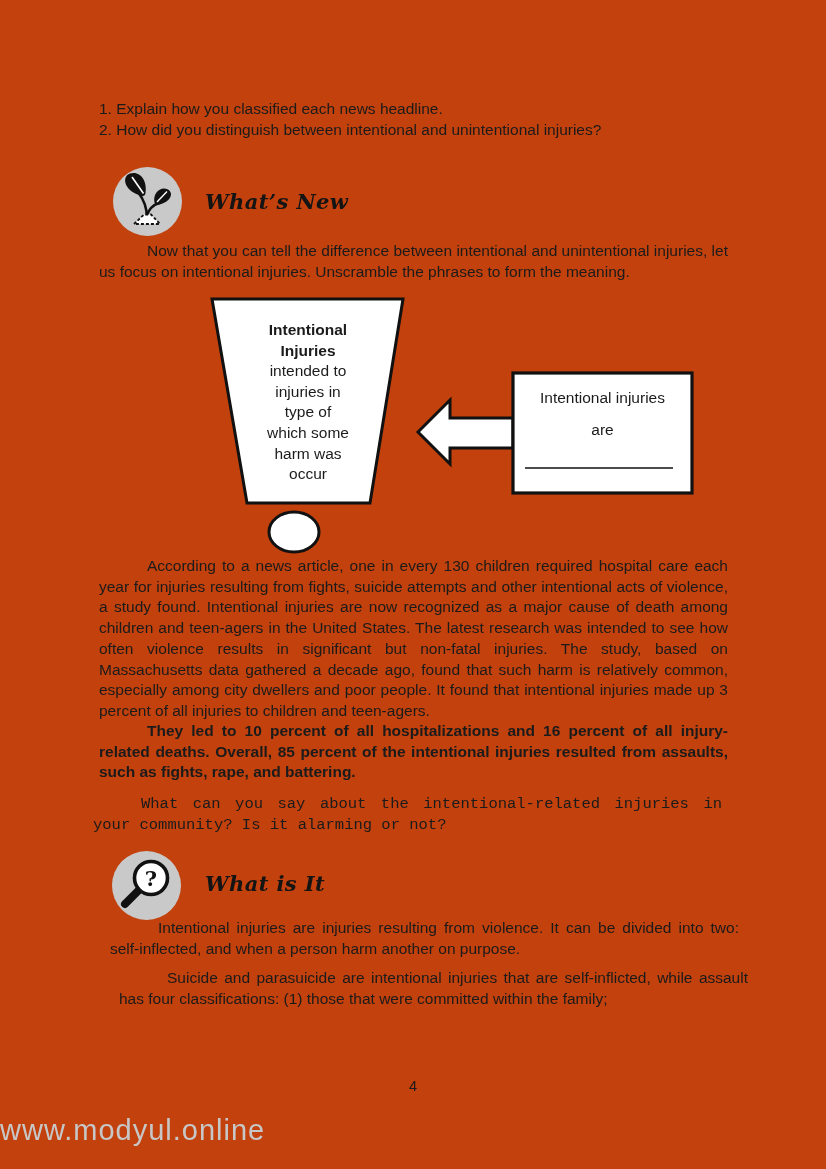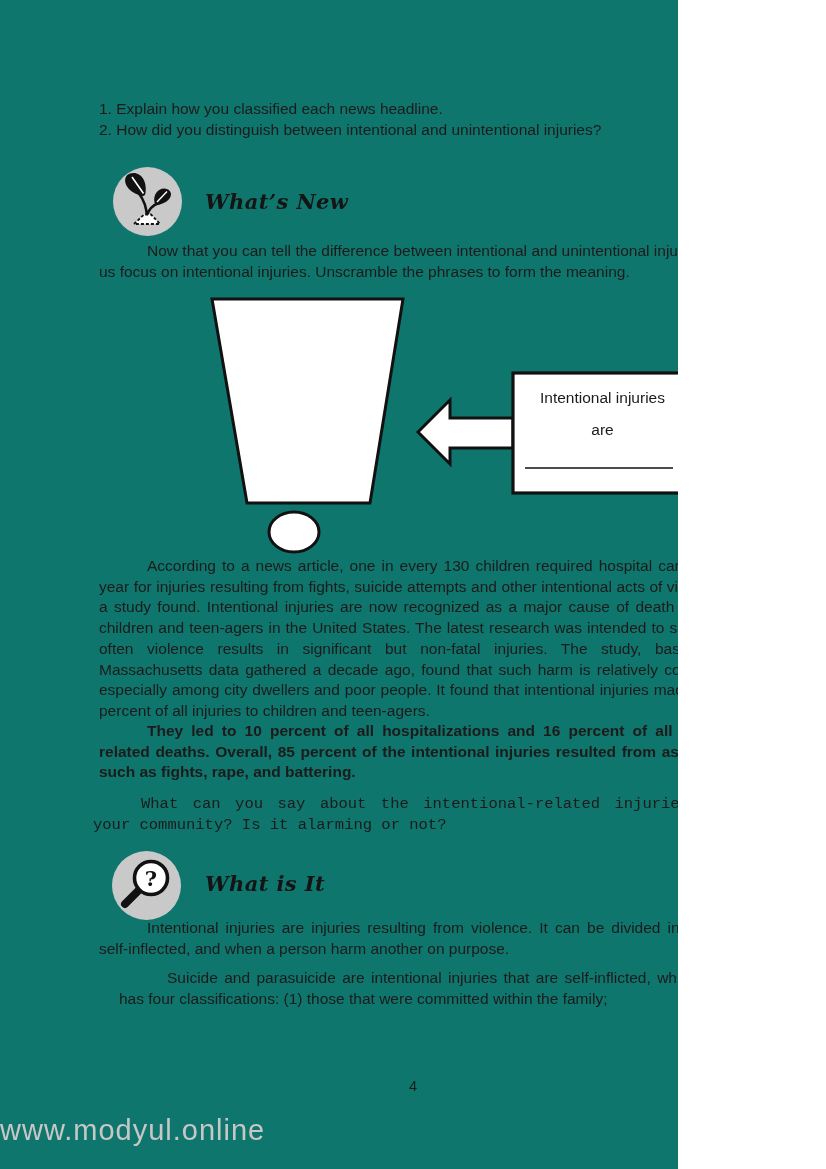--- a/index.html
+++ b/index.html
@@ -1,19 +1,19 @@
 <!DOCTYPE html>
 <html><head>
 <meta charset="utf-8">
 <style>
   html,body{margin:0;padding:0;background:#ffffff;}
   .page{
     position:relative;
-    width:678px;height:1169px;
-    background:#0f766e;
+    width:826px;height:1169px;
+    background:#c2410c;
     overflow:hidden;
     font-family:"Liberation Sans", sans-serif;
     color:#1b1b1b;
   }
   .body-text{
     font-size:15.5px;
     line-height:20.7px;
     color:#1b1b1b;
   }
   .abs{position:absolute;}
@@ -75,38 +75,48 @@
   <p class="abs para body-text" style="left:99px;top:241px;">Now that you can tell the difference between intentional and unintentional injuries, let us focus on intentional injuries.  Unscramble the phrases to form the meaning.</p>
 
   <svg class="abs" style="left:0;top:0;" width="826" height="560" viewBox="0 0 826 560">
     <polygon points="212,299 403,299 370,503 247,503" fill="#ffffff" stroke="#111" stroke-width="3"></polygon>
     <ellipse cx="294" cy="532" rx="25" ry="20" fill="#ffffff" stroke="#111" stroke-width="3"></ellipse>
     <polygon points="418,432 450,400 450,418 513,418 513,448 450,448 450,464" fill="#ffffff" stroke="#111" stroke-width="3"></polygon>
     <rect x="513" y="373" width="179" height="120" fill="#ffffff" stroke="#111" stroke-width="3.2"></rect>
     <line x1="525" y1="468" x2="673" y2="468" stroke="#111" stroke-width="1.6"></line>
   </svg>
 
+  <div class="abs funnel-text">
+    <div class="funnel-title">Intentional</div>
+    <div class="funnel-title">Injuries</div>
+    <div>intended to</div>
+    <div>injuries in</div>
+    <div>type of</div>
+    <div>which some</div>
+    <div>harm was</div>
+    <div>occur</div>
+  </div>
 
   <div class="abs answer-text">
     <div>Intentional injuries</div>
     <div class="answer-are">are</div>
   </div>
 
   <p class="abs para body-text" style="left:99px;top:556px;">According to a news article, one in every 130 children required hospital care each year for injuries resulting from fights, suicide attempts and other intentional acts of violence, a study found. Intentional injuries are now recognized as a major cause of death among children and teen-agers in the United States. The latest research was intended to see how often violence results in significant but non-fatal injuries. The study, based on Massachusetts data gathered a decade ago, found that such harm is relatively common, especially among city dwellers and poor people. It found that intentional injuries made up 3 percent of all injuries to children and teen-agers.</p>
   <p class="abs para body-text" style="left:99px;top:721px;font-weight:bold;">They led to 10 percent of all hospitalizations and 16 percent of all injury-related deaths. Overall, 85 percent of the intentional injuries resulted from assaults, such as fights, rape, and battering.</p>
   <p class="abs para body-text" style="left:93px;top:794px;font-family:Liberation Mono, monospace;">What can you say about the intentional-related injuries in your community? Is it alarming or not?</p>
 
   <div class="abs icon-circle" style="left:112px;top:851px;">
     <svg width="69" height="69" viewBox="0 0 69 69">
       <line x1="26" y1="40" x2="13" y2="53" stroke="#111" stroke-width="8" stroke-linecap="round"></line>
       <circle cx="39" cy="27" r="16.5" fill="#ffffff" stroke="#111" stroke-width="3.6"></circle>
       <text x="39" y="35" text-anchor="middle" font-family="DejaVu Serif, serif" font-size="21" font-weight="bold" fill="#111">?</text>
     </svg>
   </div>
   <div class="abs section-title" style="left:205px;top:871px;text-align:right;">What is It</div>
 
-  <p class="abs para body-text" style="left:99px;top:918px;">Intentional injuries are injuries resulting from violence. It can be divided into two: self-inflected, and when a person harm another on purpose.</p>
+  <p class="abs para body-text" style="left:110px;top:918px;">Intentional injuries are injuries resulting from violence. It can be divided into two: self-inflected, and when a person harm another on purpose.</p>
   <p class="abs para body-text" style="left:99px;top:968px;margin-left:20px;">Suicide and parasuicide are intentional injuries that are self-inflicted, while assault has four classifications: (1) those that were committed within the family;</p>
 
   <div class="abs page-number">4</div>
   <div class="abs watermark">www.modyul.online</div>
 
 </div>
 
 </body></html>

